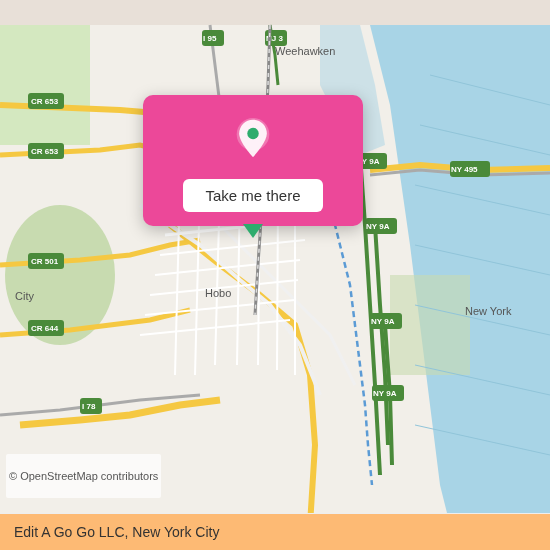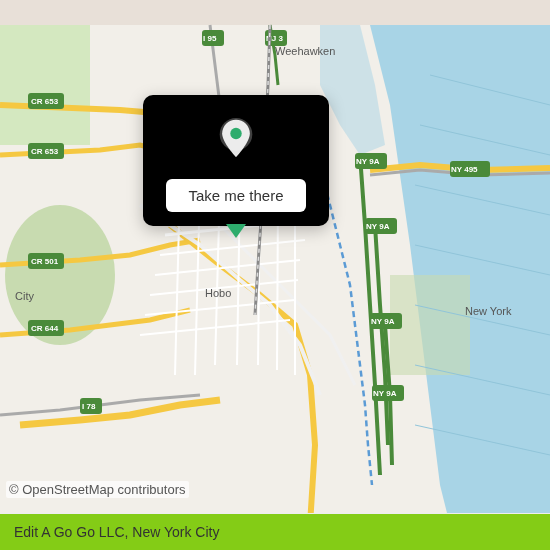--- a/index.html
+++ b/index.html
@@ -25,22 +25,22 @@
       position: absolute;
       top: 0; left: 0;
       width: 100%; height: 100%;
     }
 
     
     .popup-card {
       position: absolute;
       top: 95px;
       left: 143px;
-      width: 186px;
-      background: #000000;
+      width: 220px;
+      background: #ec4899;
       border-radius: 10px;
       display: flex;
       flex-direction: column;
       align-items: center;
       padding: 18px 20px 14px 20px;
       box-shadow: 0 4px 16px rgba(0,0,0,0.25);
       z-index: 100;
     }
 
     .popup-icon-area {
@@ -68,21 +68,21 @@
       cursor: pointer;
       white-space: nowrap;
     }
 
     
     .bottom-bar {
       position: absolute;
       bottom: 0;
       left: 0;
       width: 100%;
-      background: #84cc16;
+      background: #fdba74;
       padding: 10px 30px 10px 14px;
       display: flex;
       align-items: center;
       justify-content: space-between;
       z-index: 200;
       border-top: 1px solid #eee;
     }
 
     .bottom-bar-left {
       display: flex;
@@ -111,24 +111,24 @@
       width: 22px;
       height: 26px;
       margin-left: 2px;
     }
 
     
     .osm-attribution {
       position: absolute;
       bottom: 52px;
       left: 6px;
-      font-size: 13px;
+      font-size: 11px;
       color: #555;
       background: rgba(255,255,255,0.7);
-      padding: 1px 3px;
+      padding: 16px 3px;
       border-radius: 2px;
       z-index: 150;
     }
 
     
     .popup-pointer {
       position: absolute;
       bottom: -12px;
       left: 50%;
       transform: translateX(-50%);

